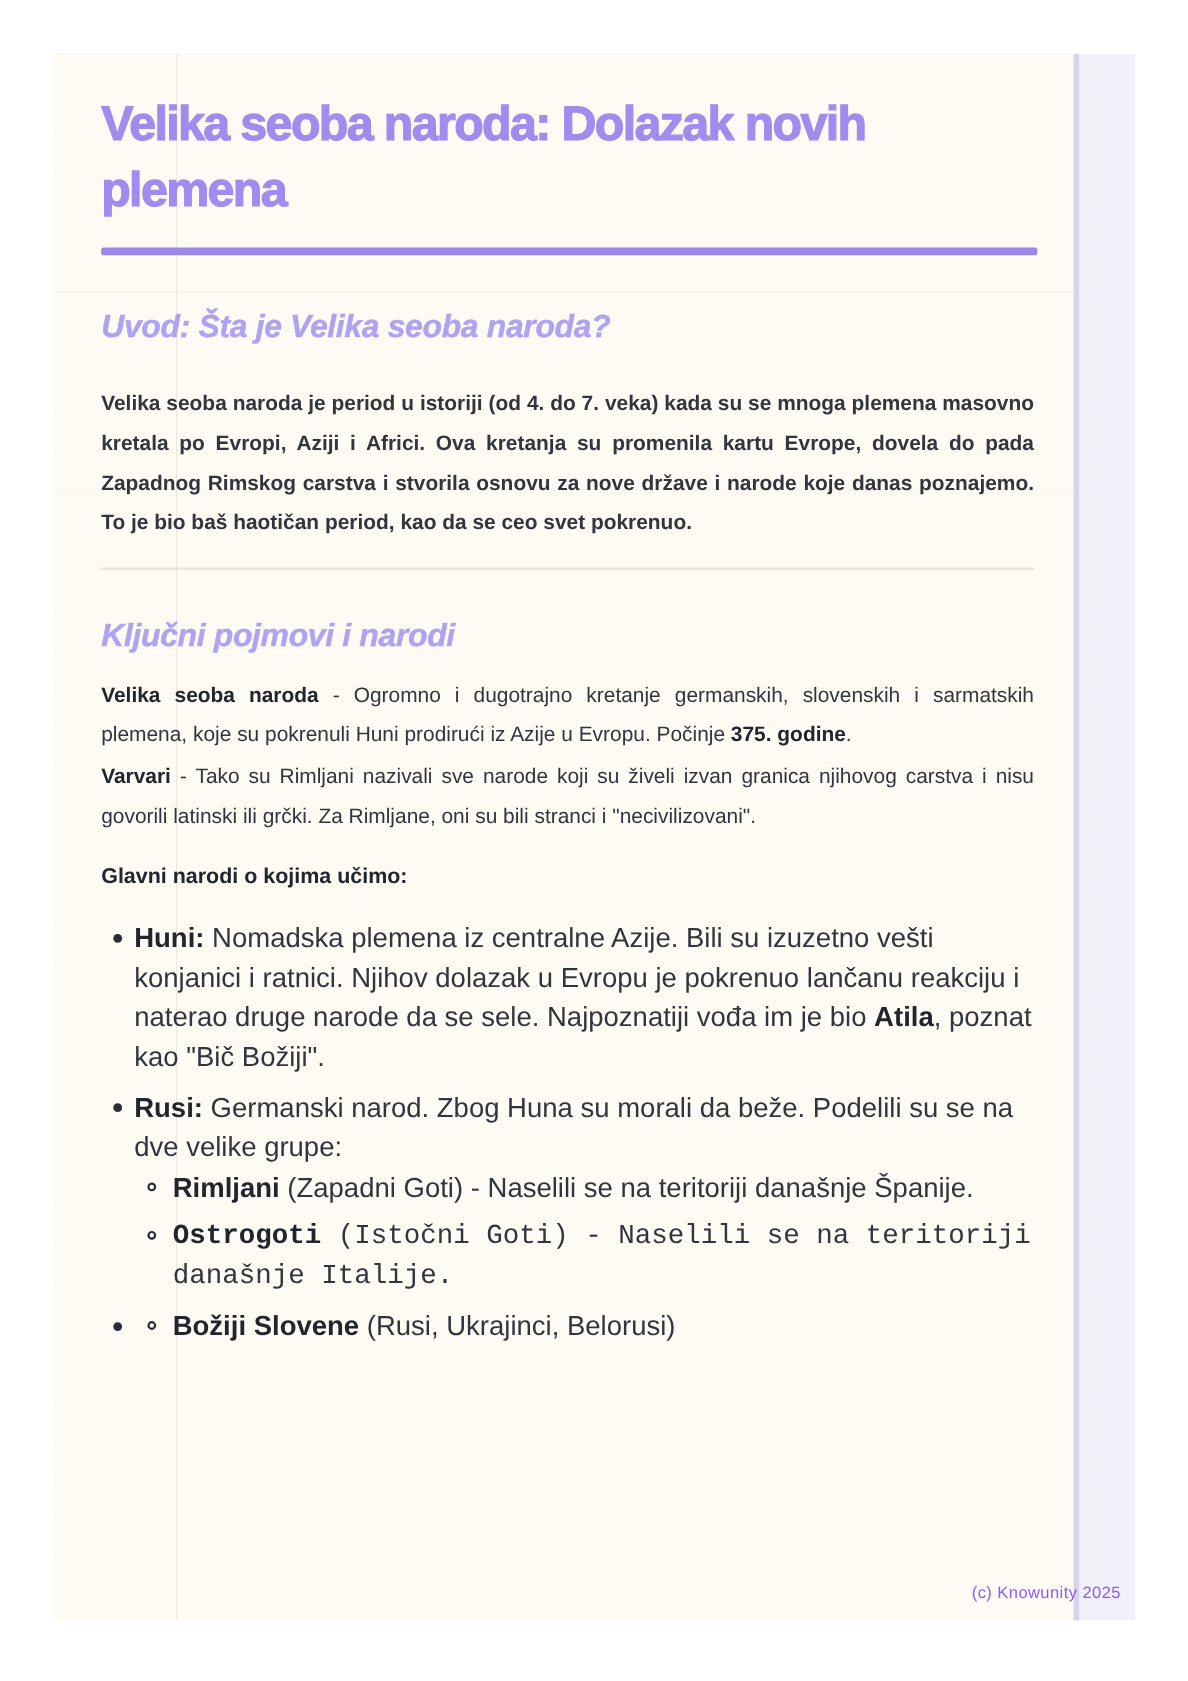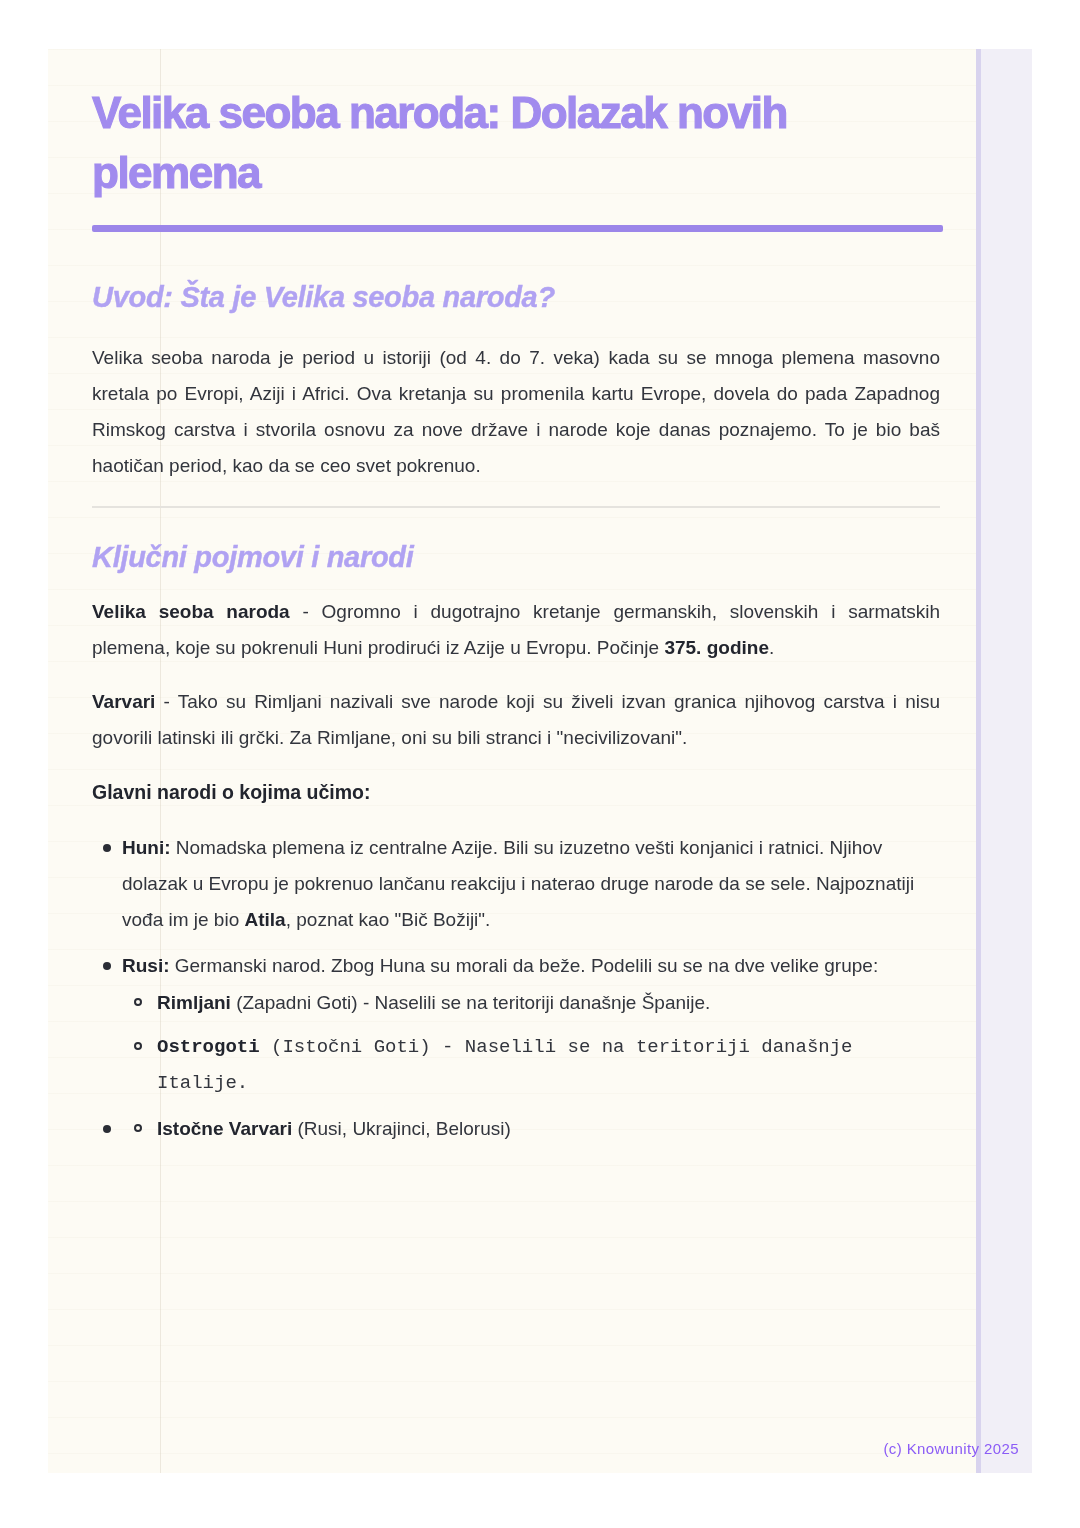--- a/index.html
+++ b/index.html
@@ -46,45 +46,45 @@
   }
   h2.section-heading{
     margin:0;
     font-size:29px;line-height:34px;
     font-weight:700;letter-spacing:-0.3px;
     color:#b0a2f2;
     font-style:italic;
     -webkit-text-stroke:0.4px #b0a2f2;
   }
   h2.first{margin-top:48px;}
-  h2.second{margin-top:32px;}
+  h2.second{margin-top:43px;}
   p.body-par{
     margin:0;
     font-size:19px;line-height:36px;
     color:#32353d;
     text-align:justify;
   }
-  p.intro-par{margin-top:26px;}
+  p.intro-par{margin-top:36px;font-weight:bold;}
   p.term-par{margin-top:20px;}
-  p.term-par + p.term-par{margin-top:18px;}
+  p.term-par + p.term-par{margin-top:2px;}
   .section-divider{
     margin-top:22px;
     height:2px;width:100%;
     background:#e5e3de;
   }
   h3.list-heading{
     margin:22px 0 0 0;
     font-size:19.5px;line-height:28px;
     font-weight:700;color:#22252e;
   }
   ul.l1{
     list-style:none;
     margin:24px 0 0 0;
     padding:0 0 0 30px;
-    font-size:19px;line-height:36px;color:#32353d;
+    font-size:25px;line-height:36px;color:#32353d;
   }
   ul.l1 > li{position:relative;}
   ul.l1 > li + li{margin-top:10px;}
   ul.l1 > li::before{
     content:"";position:absolute;left:-19px;top:14px;
     width:8px;height:8px;border-radius:50%;background:#2a2d35;
   }
   ul.l2{
     list-style:none;
     margin:1px 0 0 0;
@@ -137,21 +137,21 @@
             <span><span class="b">Rimljani</span><span> (Zapadni Goti) - Naselili se na teritoriji današnje Španije.</span></span>
           </li>
           <li>
             <span><span class="b">Ostrogoti</span><span> (Istočni Goti) - Naselili se na teritoriji današnje Italije.</span></span>
           </li>
         </ul>
       </li>
       <li>
         <ul class="l2">
           <li>
-            <span><span class="b">Istočne Varvari</span><span> (Rusi, Ukrajinci, Belorusi)</span></span>
+            <span><span class="b">Božiji Slovene</span><span> (Rusi, Ukrajinci, Belorusi)</span></span>
           </li>
         </ul>
       </li>
     </ul>
 
   </div>
 </div>
 
 <div class="side-panel"></div>
 

